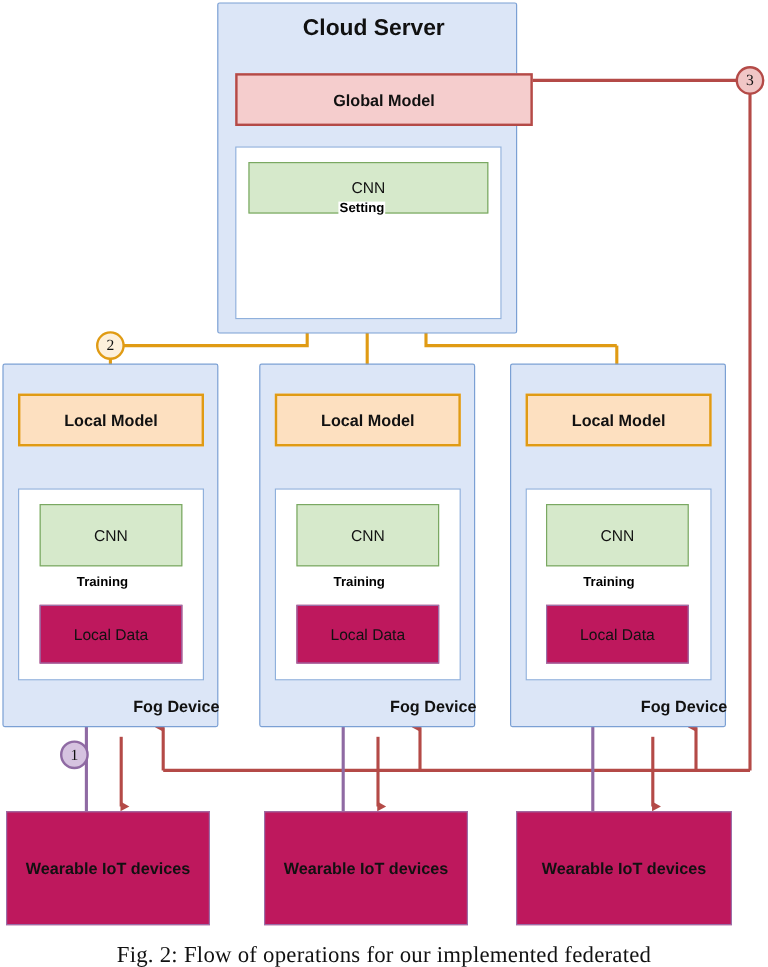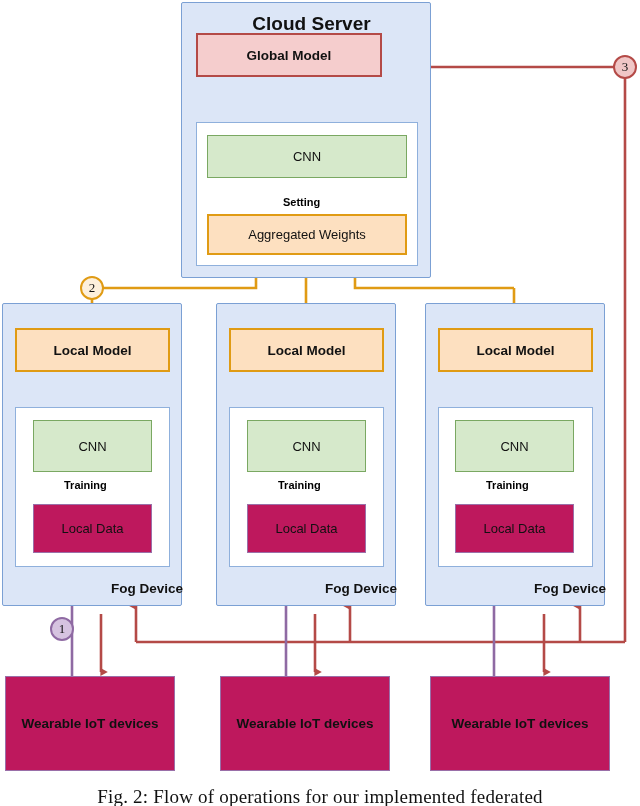--- a/index.html
+++ b/index.html
@@ -128,35 +128,32 @@
       <path d="M501,500 L493,486 L507,481 Z" fill="#000"></path>
     </g>
   </svg>
 
   <div class="box panel" style="left:181px;top:2px;width:250px;height:276px;"></div>
 
   <div class="box" style="left:181px;top:10px;width:261px;height:28px;">
     <span class="title-cloud">Cloud Server</span>
   </div>
 
-  <div class="box redbox" style="left:196px;top:33px;width:186px;height:44px;">
+  <div class="box redbox" style="left:196px;top:61px;width:248px;height:44px;">
     <span class="lbl-bold">Global Model</span>
   </div>
 
   <div class="box subpanel" style="left:196px;top:122px;width:222px;height:144px;"></div>
 
   <div class="box greenbox" style="left:207px;top:135px;width:200px;height:43px;">
     <span class="lbl-plain">CNN</span>
   </div>
 
-  <span class="cyc-label" style="left:282px;top:196px;">Setting</span>
-
-  <div class="box orangebox" style="left:207px;top:214px;width:200px;height:41px;">
-    <span class="lbl-plain">Aggregated Weights</span>
-  </div>
+  <span class="cyc-label" style="left:282px;top:168px;">Setting</span>
+
 
   <div class="box panel" style="left:2px;top:303px;width:180px;height:303px;"></div>
   <div class="box orangebox" style="left:15px;top:328px;width:155px;height:44px;">
     <span class="lbl-bold">Local Model</span>
   </div>
   <div class="box subpanel" style="left:15px;top:407px;width:155px;height:160px;"></div>
   <div class="box greenbox" style="left:33px;top:420px;width:119px;height:52px;">
     <span class="lbl-plain">CNN</span>
   </div>
   <span class="cyc-label" style="left:63px;top:479px;">Training</span>

